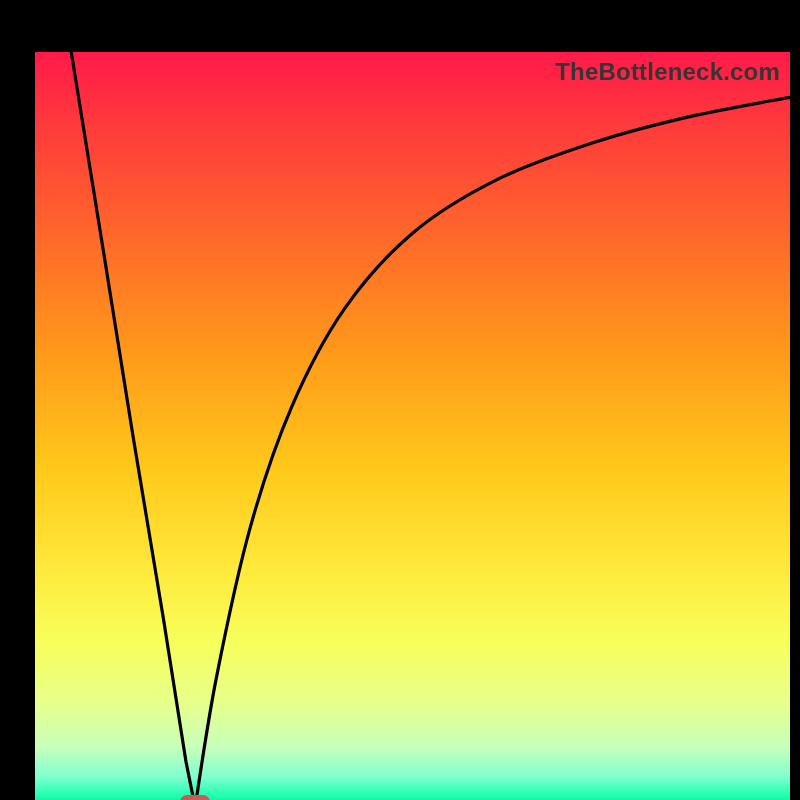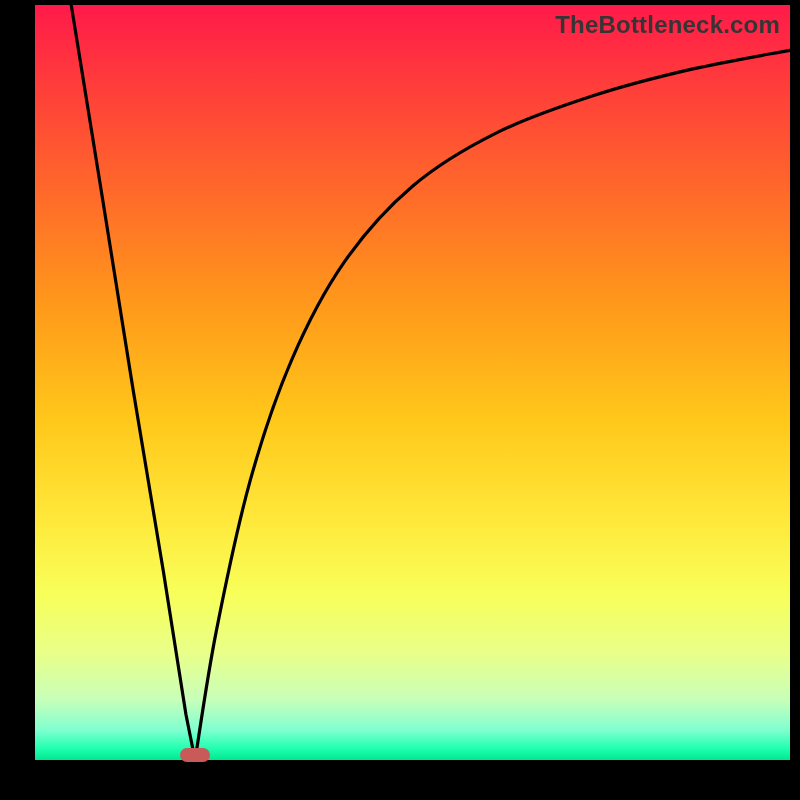--- a/index.html
+++ b/index.html
@@ -2,20 +2,21 @@
 <html><head>
 <meta charset="utf-8">
 <style>
   * { margin: 0; padding: 0; box-sizing: border-box; }
   html, body { width: 800px; height: 800px; overflow: hidden; background: #000; }
   .outer {
     width: 800px;
     height: 568px;
     background: #000;
     position: relative;
+    margin-top: 47px;
   }
   .plot {
     position: absolute;
     left: 35px;
     top: 5px;
     width: 755px;
     height: 755px;
     background: linear-gradient(to bottom,
       #ff1a4a 0%,
       #ff3b3b 10%,

